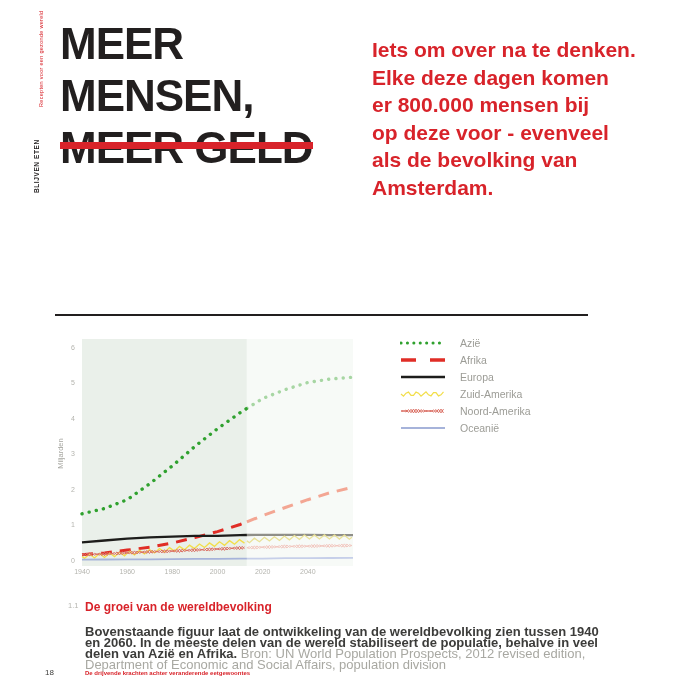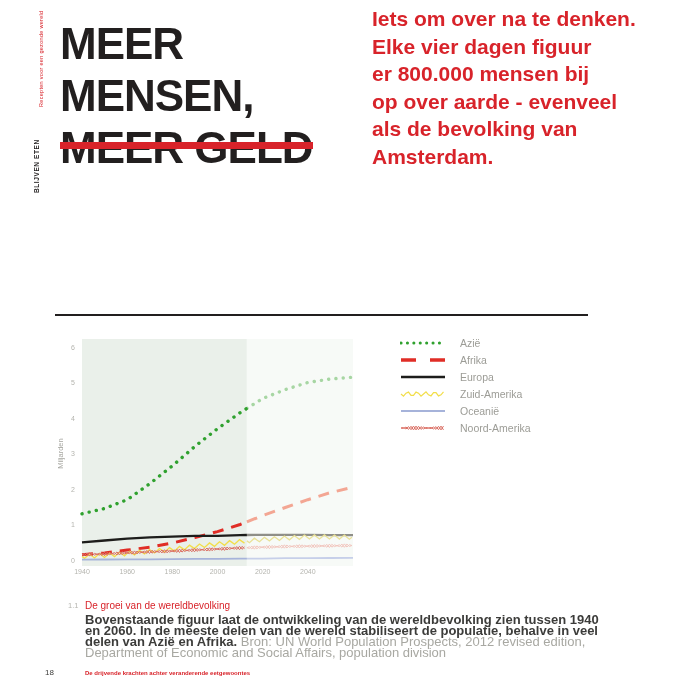--- a/index.html
+++ b/index.html
@@ -25,38 +25,38 @@
   
   .title{
     left:60px;top:18px;width:320px;
     font-size:44px;font-weight:bold;color:#221f1f;
     letter-spacing:-1px;line-height:52px;
   }
   .red-bar{left:60px;top:142px;width:253px;height:7px;background:#d8232a;}
 
   
   .intro{
-    left:372px;top:5px;width:300px;
+    left:372px;top:36px;width:300px;
     font-size:21px;font-weight:bold;color:#d8232a;line-height:27.5px;
   }
 
   
   .rule{left:55px;top:314px;width:533px;height:2px;background:#221f1f;}
 
   
   .chart{left:55px;top:333px;width:310px;height:250px;}
   .legend{left:400px;top:337px;width:220px;display:flex;flex-direction:column;gap:5px;}
   .legend-row{display:flex;align-items:center;height:12px;}
   .legend-row svg{width:46px;height:12px;margin-right:14px;flex:0 0 auto;}
   .legend-label{font-size:10.5px;color:#9c9c96;}
 
   
   .cap-num{left:68px;top:601px;font-size:7.5px;color:#b5b5af;}
   .caption{left:85px;top:600px;width:528px;}
-  .cap-title{font-size:10px;font-weight:normal;color:#d8232a;margin-bottom:3px;}
+  .cap-title{font-size:12px;font-weight:bold;color:#d8232a;margin-bottom:12px;}
   .cap-body{font-size:13px;line-height:11px;color:#3c3c3a;font-weight:bold;}
   .cap-body .src{color:#a8a8a2;font-weight:normal;}
 
   
   .page-num{left:45px;top:668px;font-size:8px;color:#3c3c3a;}
   .footer-chapter{left:85px;top:670px;font-size:6px;color:#d8232a;font-weight:bold;}
 
   svg text{font-family:"Liberation Sans",sans-serif;}
 </style>
 </head>
@@ -66,23 +66,23 @@
 <div class="abs vert-black">BLIJVEN ETEN</div>
 
 <div class="abs title">
   <div>MEER MENSEN,</div>
   <div>MEER GELD</div>
 </div>
 <div class="abs red-bar"></div>
 
 <div class="abs intro">
   <div>Iets om over na te denken.</div>
-  <div>Elke vier dagen figuur</div>
+  <div>Elke deze dagen komen</div>
   <div>er 800.000 mensen bij</div>
-  <div>op over aarde - evenveel</div>
+  <div>op deze voor - evenveel</div>
   <div>als de bevolking van</div>
   <div>Amsterdam.</div>
 </div>
 
 <div class="abs rule"></div>
 
 <div class="abs chart">
   <svg id="chart-svg" width="310" height="250" viewBox="0 0 310 250">
       <rect x="27" y="6" width="164.85833333333332" height="227" fill="#eaf0ea"></rect>
       <rect x="191.85833333333332" y="6" width="106.14166666666668" height="227" fill="#f7faf7"></rect>
@@ -137,30 +137,30 @@
       <span class="legend-label">Europa</span>
     </div>
     <div class="legend-row">
       <svg viewBox="0 0 46 12">
         <path d="M1.0,6.0L3.5,8.2L6.0,5.2L8.5,4.1L11.0,7.4L13.5,7.4L16.0,4.1L18.5,5.2L21.0,8.2L23.5,6.0L26.0,3.8L28.5,6.8L31.0,7.9L33.5,4.6L36.0,4.6L38.5,7.9L41.0,6.8L43.5,3.8" fill="none" stroke="#f2de4a" stroke-width="1.2"></path>
       </svg>
       <span class="legend-label">Zuid-Amerika</span>
     </div>
     <div class="legend-row">
       <svg viewBox="0 0 46 12">
-        <path d="M1.0,6.0L45.0,6.0" fill="none" stroke="#a6b3da" stroke-width="2"></path>
-      </svg>
-      <span class="legend-label">Oceanië</span>
-    </div>
-    <div class="legend-row">
-      <svg viewBox="0 0 46 12">
         <path d="M1.0,6.0L3.5,6.5L6.0,5.0L8.5,7.4L11.0,4.3L13.5,7.9L16.0,4.1L18.5,7.7L21.0,4.6L23.5,7.0L26.0,5.5L28.5,6.0L31.0,6.5L33.5,5.0L36.0,7.4L38.5,4.3L41.0,7.9L43.5,4.1" fill="none" stroke="#db6f64" stroke-width="1"></path>
         <path d="M1.0,6.0L3.5,5.5L6.0,7.0L8.5,4.6L11.0,7.7L13.5,4.1L16.0,7.9L18.5,4.3L21.0,7.4L23.5,5.0L26.0,6.5L28.5,6.0L31.0,5.5L33.5,7.0L36.0,4.6L38.5,7.7L41.0,4.1L43.5,7.9" fill="none" stroke="#db6f64" stroke-width="1"></path>
       </svg>
       <span class="legend-label">Noord-Amerika</span>
+    </div>
+    <div class="legend-row">
+      <svg viewBox="0 0 46 12">
+        <path d="M1.0,6.0L45.0,6.0" fill="none" stroke="#a6b3da" stroke-width="2"></path>
+      </svg>
+      <span class="legend-label">Oceanië</span>
     </div>
   </div>
 
 <div class="abs cap-num">1.1</div>
 <div class="abs caption">
   <div class="cap-title">De groei van de wereldbevolking</div>
   <div class="cap-body">
     <span>Bovenstaande figuur laat de ontwikkeling van de wereldbevolking zien tussen 1940 en 2060. In de meeste delen van de wereld stabiliseert de populatie, behalve in veel delen van Azië en Afrika.</span>
     <span class="src">Bron: UN World Population Prospects, 2012 revised edition, Department of Economic and Social Affairs, population division</span>
   </div>

